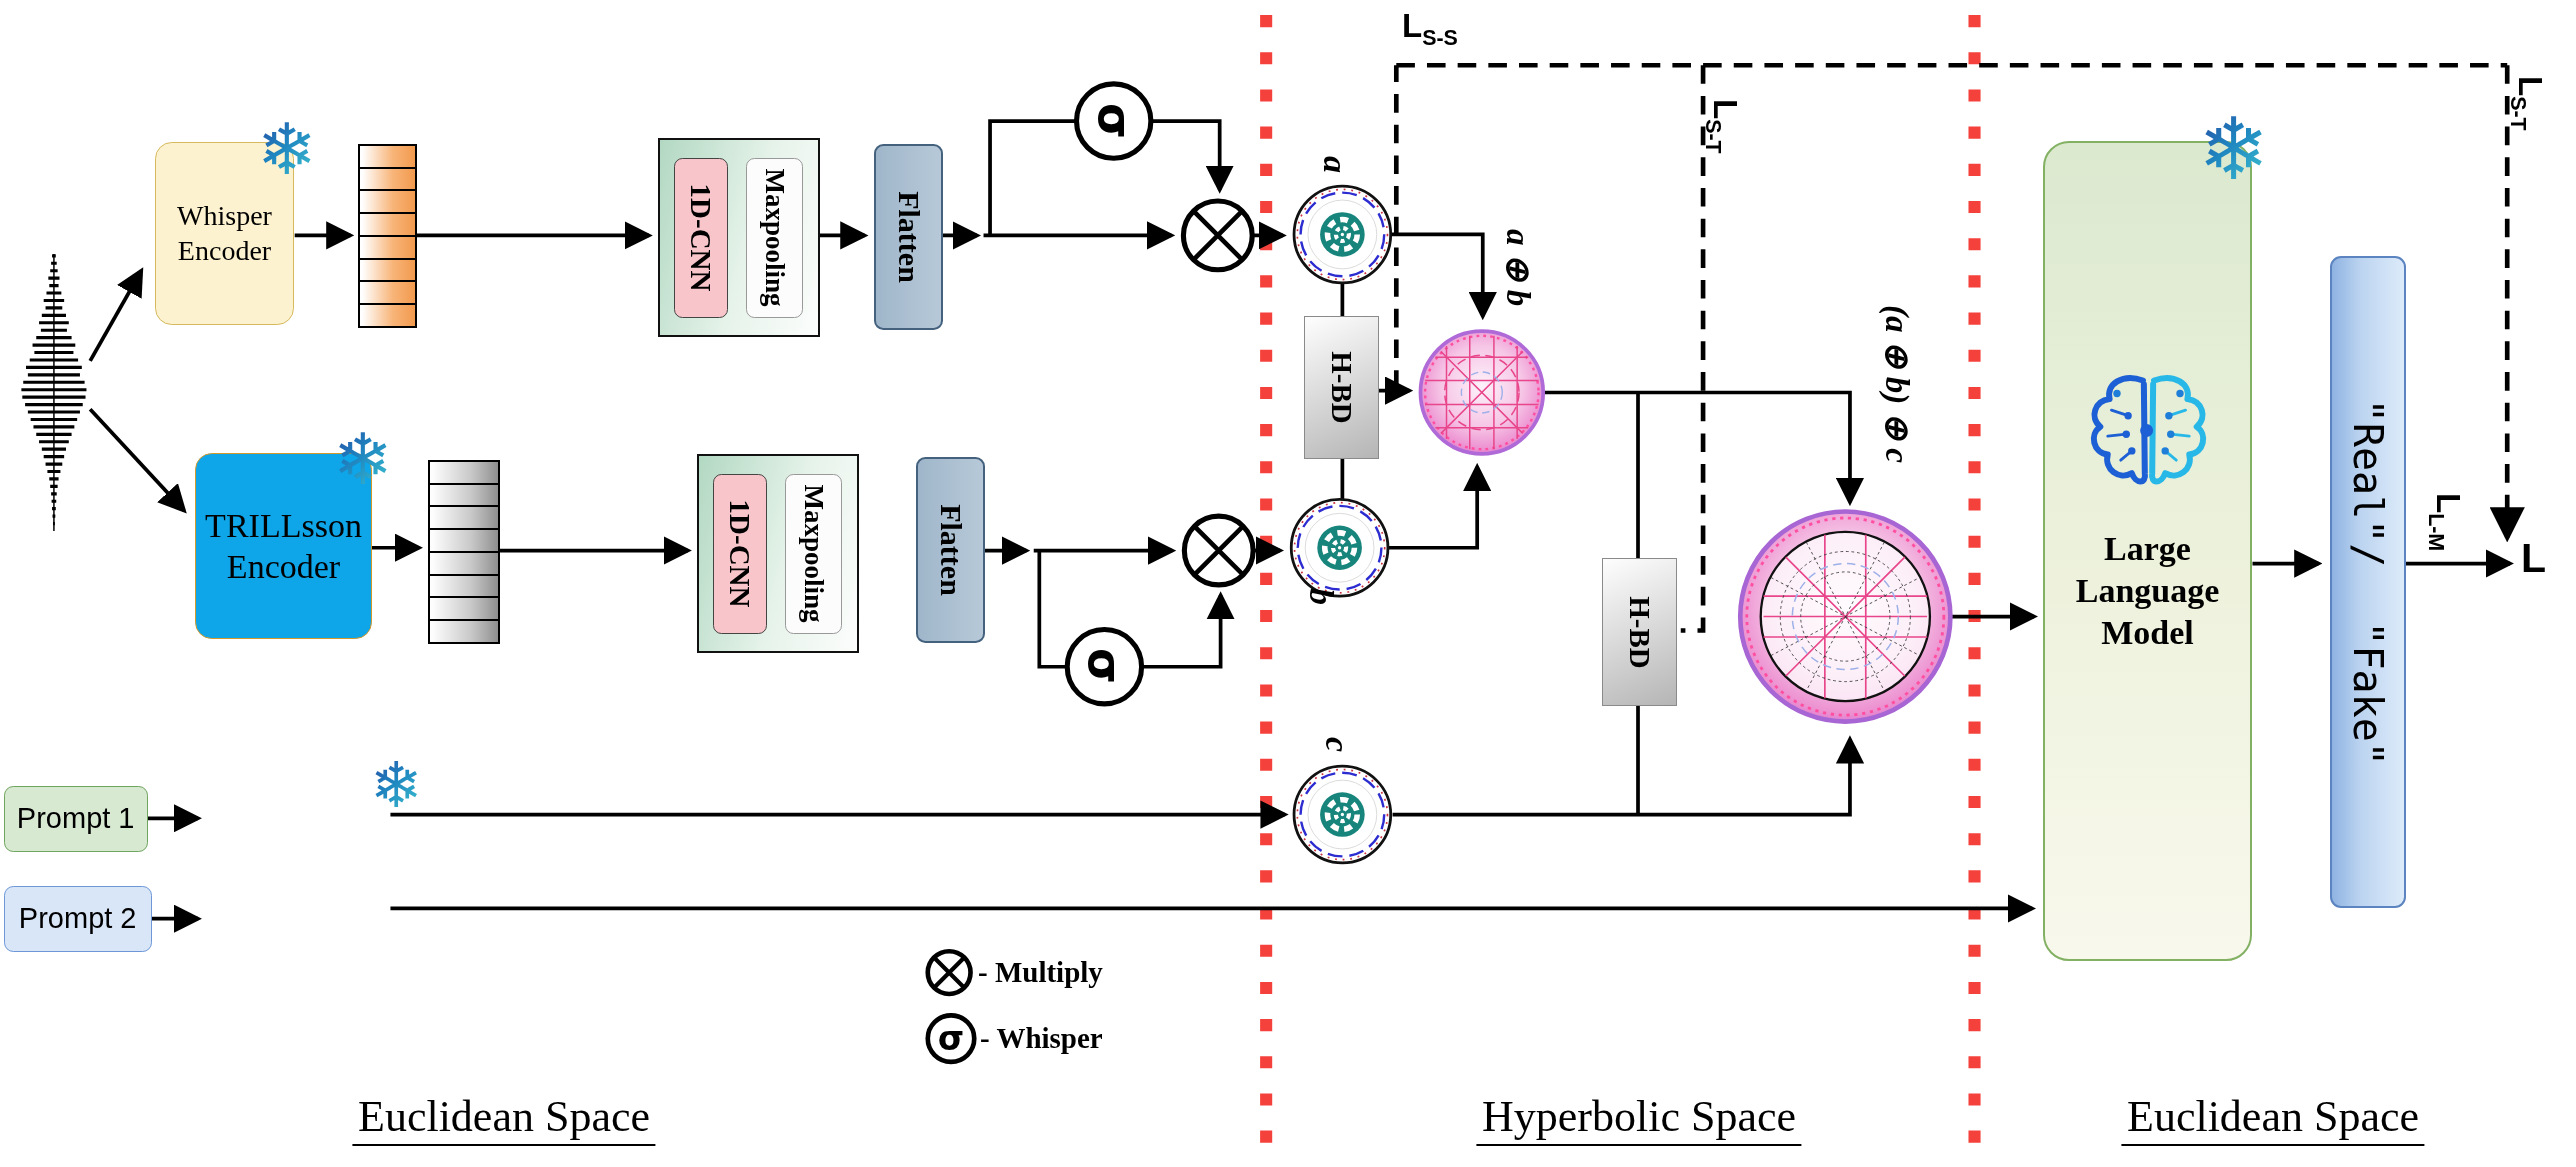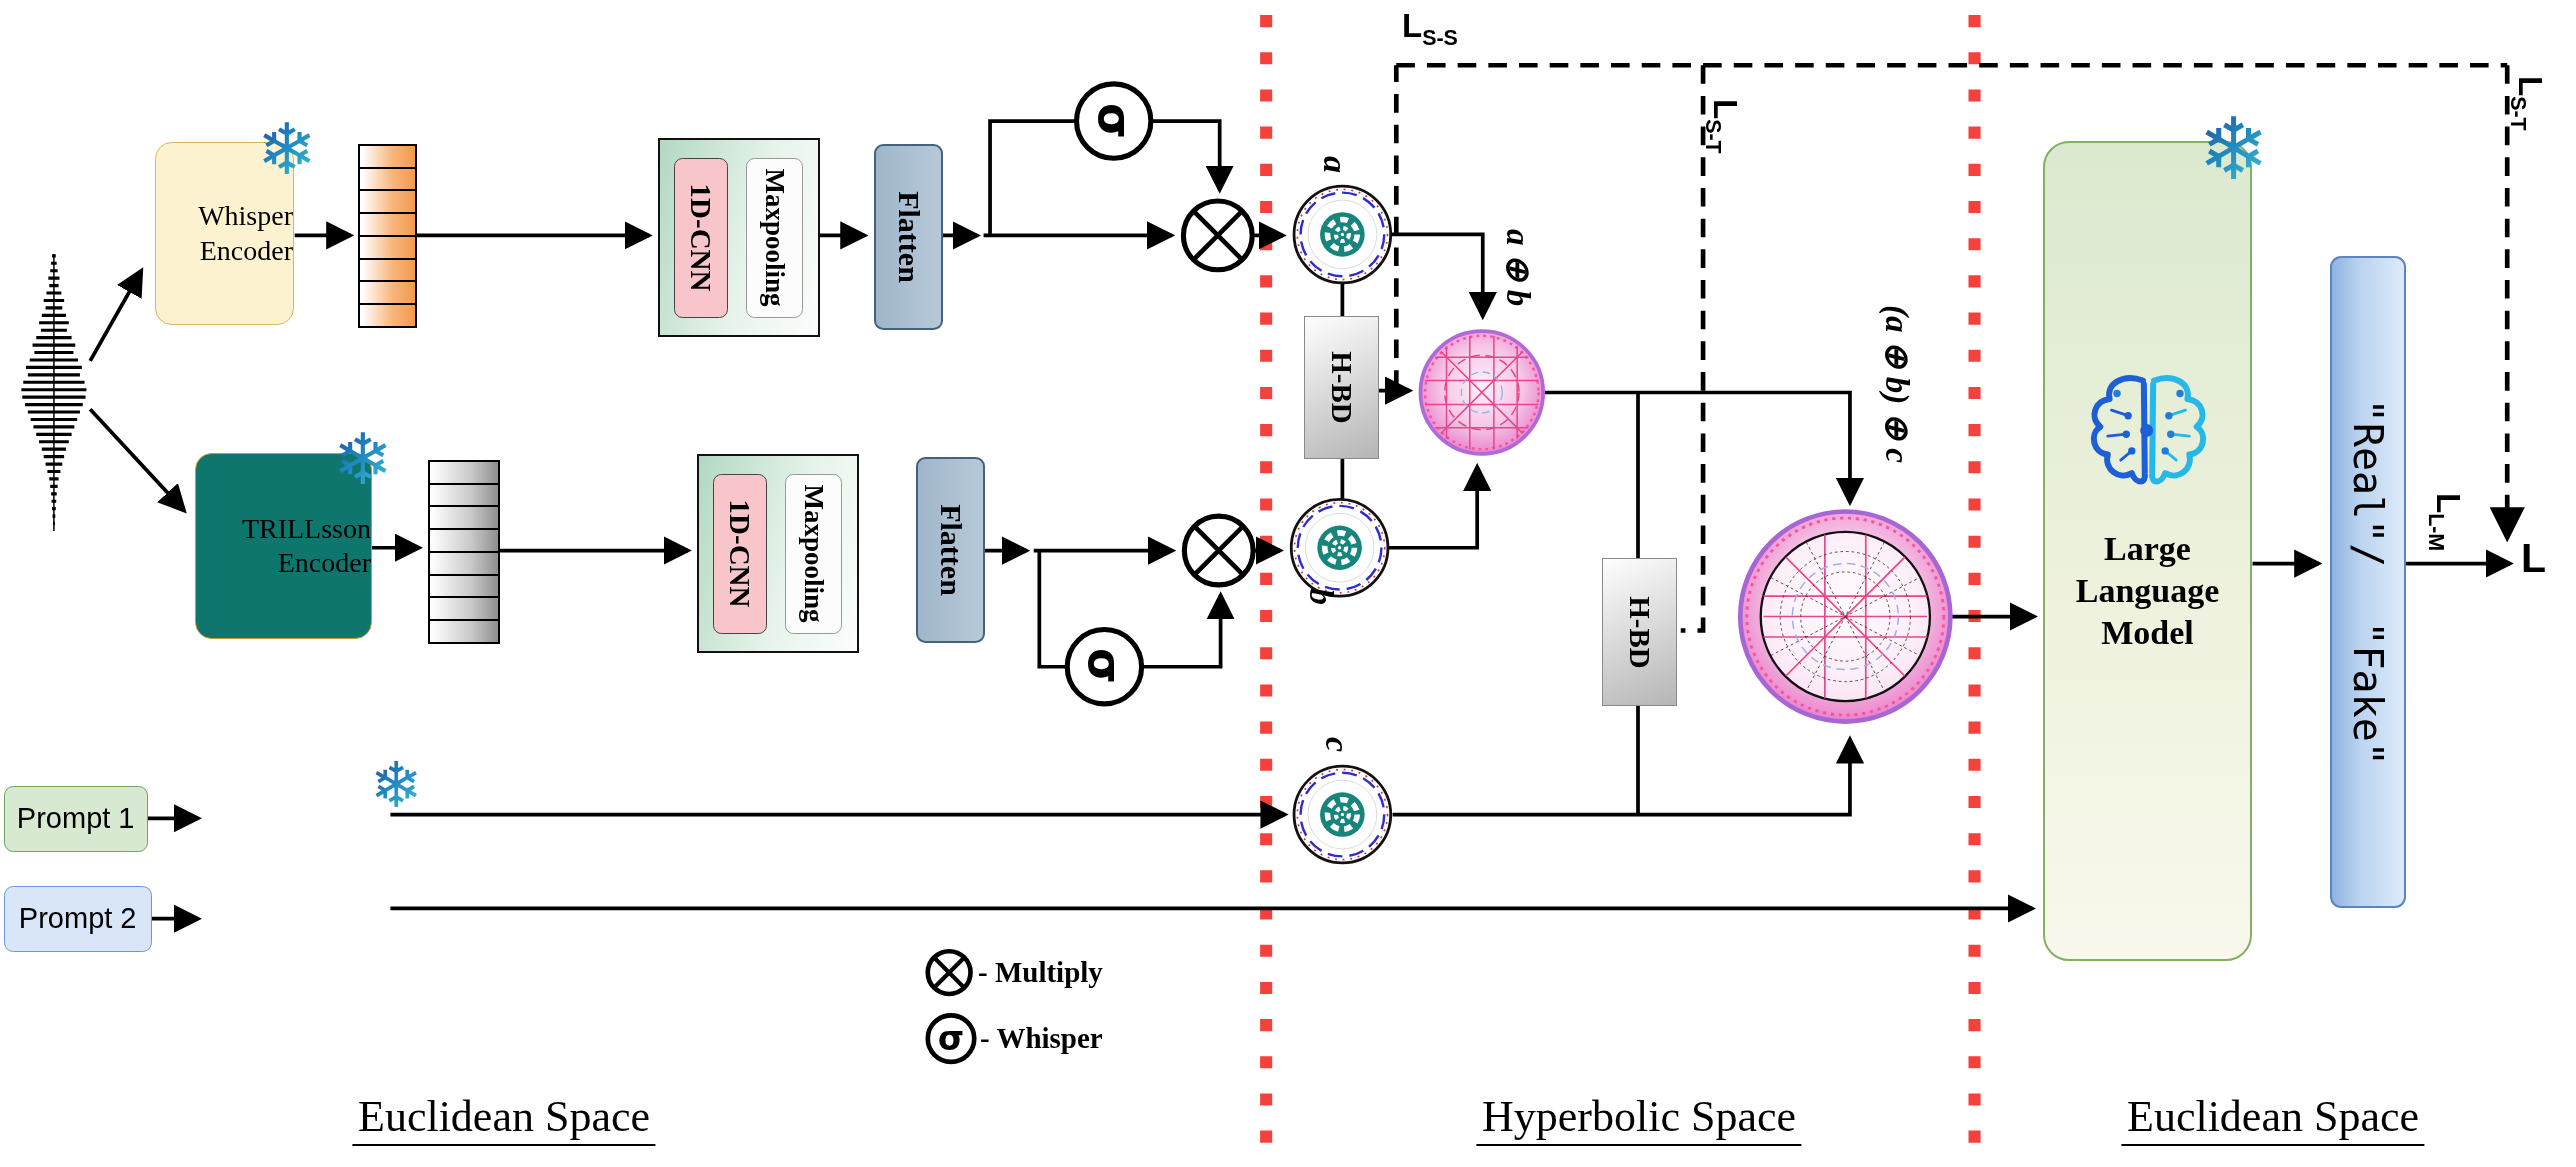--- a/index.html
+++ b/index.html
@@ -1,25 +1,25 @@
 <!DOCTYPE html>
 <html style="font-size:15px"><head>
 <meta charset="utf-8">
 <style>
   html,body{margin:0;padding:0;background:#fff;}
   #stage{position:relative;width:2576px;height:1168px;background:#fff;overflow:hidden;
          font-family:"Liberation Serif",serif;color:#000;}
   #wires{position:absolute;left:0;top:0;z-index:1;}
 
   .box{position:absolute;box-sizing:border-box;display:flex;align-items:center;justify-content:center;
-       text-align:right;z-index:2;line-height:1.22;}
+       text-align:center;z-index:2;line-height:1.22;}
   #whisper-box{left:155px;top:142px;width:139px;height:183px;background:#fdf2cf;
        border:1.9px solid #d6b95c;border-radius:16.7px;font-size:28px;}
-  #trillsson-box{left:195px;top:453px;width:177px;height:186px;background:#0f766e;
-       border:1.9px solid #d29a2b;border-radius:16.7px;font-size:28px;}
+  #trillsson-box{left:195px;top:453px;width:177px;height:186px;background:#0ea5e9;
+       border:1.9px solid #d29a2b;border-radius:16.7px;font-size:34px;}
   #tokenizer-box{left:209px;top:767px;width:181px;height:205px;background:#e6d9ee;
        border:1.9px solid #9d78b4;border-radius:15px;font-family:"Liberation Sans",sans-serif;font-size:29px;}
   #prompt1-box{left:3.7px;top:786px;width:144px;height:66px;background:#d8e9d2;
        border:1.9px solid #70a55f;border-radius:9.3px;font-family:"Liberation Sans",sans-serif;font-size:29px;}
   #prompt2-box{left:3.7px;top:886px;width:148px;height:66px;background:#d9e6f8;
        border:1.9px solid #6e97d8;border-radius:9.3px;font-family:"Liberation Sans",sans-serif;font-size:29px;}
 
   .stack{position:absolute;display:flex;flex-direction:column;z-index:2;}
   #stack-orange{left:358px;top:144px;width:59px;height:184px;}
   #stack-gray{left:428px;top:460px;width:72px;height:184px;}

